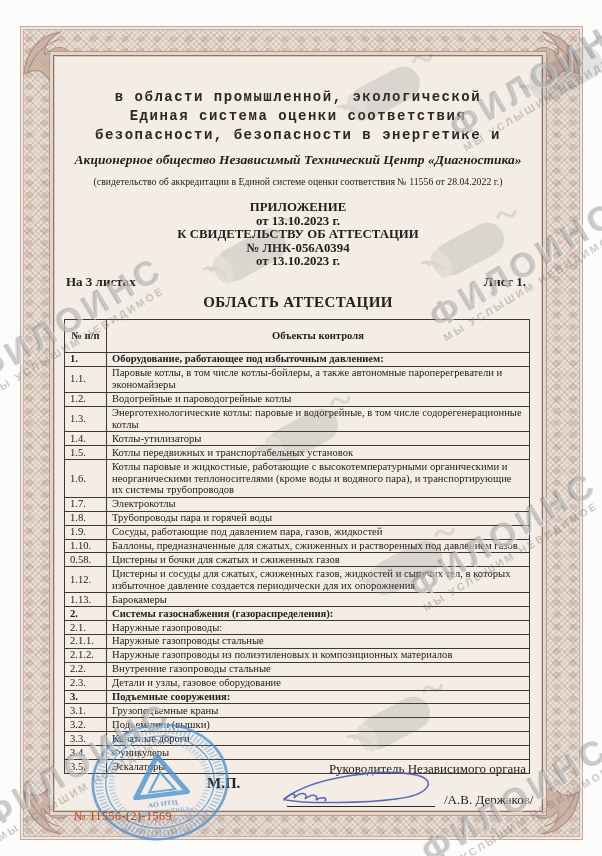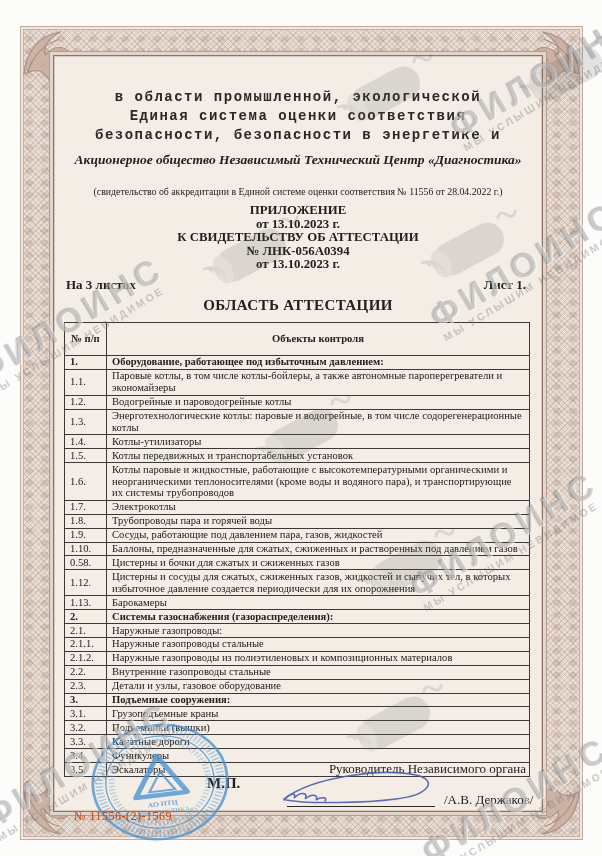--- a/index.html
+++ b/index.html
@@ -30,22 +30,22 @@
   .corner.tl{left:18px;top:24px;}
   .corner.tr{right:17px;top:24px;transform:scaleX(-1);}
   .corner.bl{left:18px;bottom:14px;transform:scaleY(-1);}
   .corner.br{right:17px;bottom:14px;transform:scale(-1,-1);}
 
   
   .content{position:absolute;left:0;top:0;right:0;bottom:0;padding-top:32px;}
   .sys-title{ text-align:center;font-family:"Liberation Mono", monospace;font-weight:bold;
     font-size:14px;line-height:19px;letter-spacing:1.5px;color:#2a2724;}
   .org-line{text-align:center;margin-top:7px;font-size:13.5px;font-weight:bold;font-style:italic;}
-  .accred-line{text-align:center;margin-top:18px;font-size:9.8px;}
-  .appendix{text-align:center;margin-top:7px;font-weight:bold;font-size:12.8px;line-height:13.6px;}
+  .accred-line{text-align:center;margin-top:8px;font-size:9.8px;}
+  .appendix{text-align:center;margin-top:14px;font-weight:bold;font-size:12.8px;line-height:13.6px;}
   .sheets-row{display:flex;justify-content:space-between;margin:5px 16px 3px 12px;
     font-weight:bold;font-size:13px;gap:47px;}
   .section-title{text-align:center;margin-top:4px;font-weight:bold;font-size:15px;letter-spacing:.4px;}
 
   table.att{border-collapse:collapse;margin:8px 0 0 10px;width:466px;table-layout:fixed;}
   table.att td,table.att th{border:1px solid #3b3835;font-size:10.6px;line-height:11.9px;
     padding:.5px 4px .5px 5px;vertical-align:middle;text-align:left;font-weight:normal;}
   table.att th{text-align:center;font-weight:bold;padding:10px 2px;}
   table.att col.c-num{width:42px;}
   td.num{padding-left:6px;}

